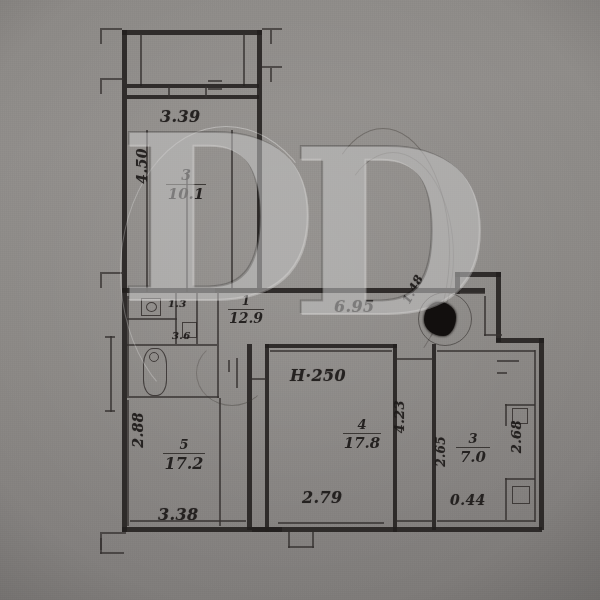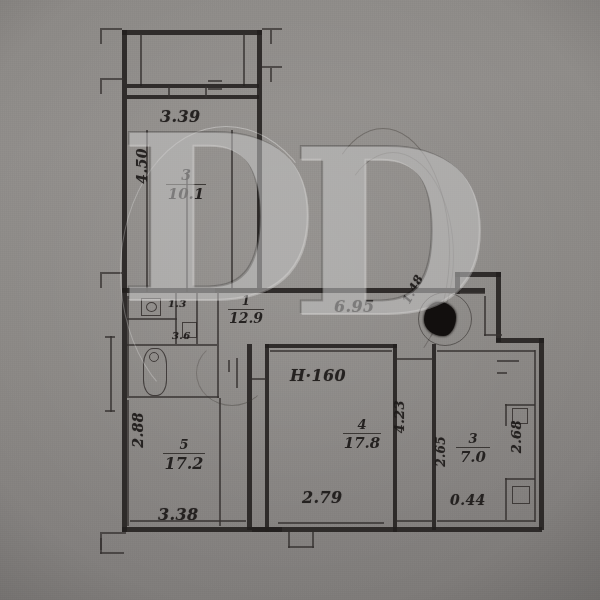--- a/index.html
+++ b/index.html
@@ -266,21 +266,21 @@
     <div class="rl" style="left:224px; top:295px; width:44px;">
       <span class="idx s12">1</span>
       <span class="rule" style="width:36px;"></span>
       <span class="area s14">12.9</span>
     </div>
 
     <div class="num s16" style="left:334px; top:297px;">6.95</div>
 
     <div class="num v s12" style="left:404px; top:300px; transform: rotate(-62deg) translate(-6%, -30%);">1.48</div>
 
-    <div class="num s16" style="left:290px; top:366px;">H·160</div>
+    <div class="num s16" style="left:290px; top:366px;">H·250</div>
 
     <div class="rl" style="left:338px; top:418px; width:48px;">
       <span class="idx s13">4</span>
       <span class="rule" style="width:38px;"></span>
       <span class="area s15">17.8</span>
     </div>
 
     <div class="num v s13" style="left:407px; top:400px; transform: rotate(-90deg) translate(-100%, -100%);">4.23</div>
 
     <div class="rl" style="left:158px; top:438px; width:52px;">

